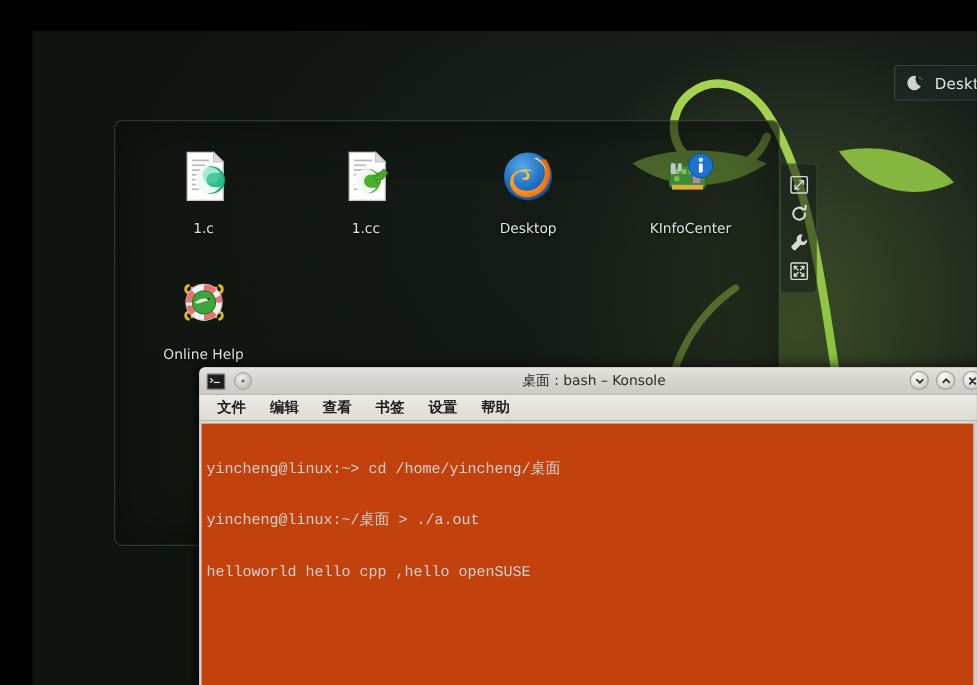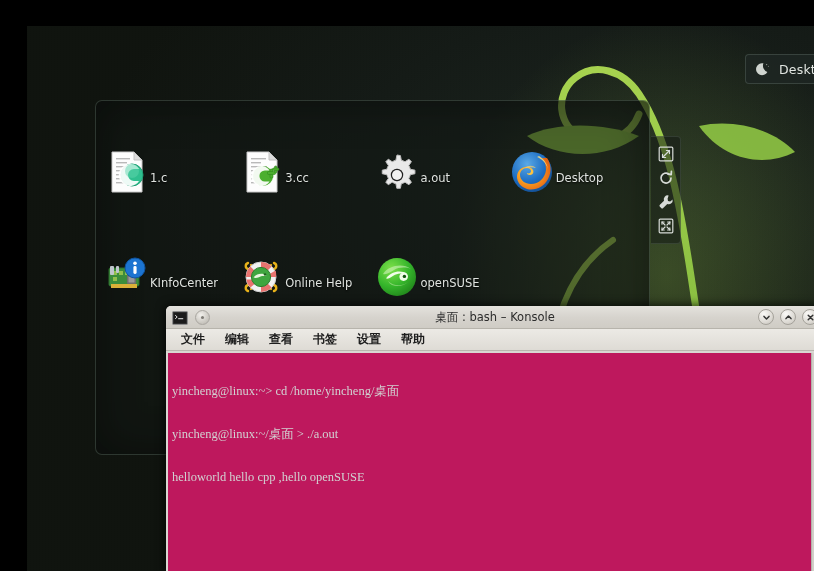--- a/index.html
+++ b/index.html
@@ -62,21 +62,21 @@
     z-index: 20;
   }
   #icon-grid {
     position: absolute; left: 0; top: 14px; right: 0;
     display: grid;
     grid-template-columns: repeat(4, 1fr);
     grid-auto-rows: 105px;
     padding: 0 6px;
   }
   .dicon {
-    display: flex; flex-direction: row; align-items: center; justify-content: flex-start;
+    display: flex; flex-direction: column; align-items: center; justify-content: flex-start;
     padding-top: 8px;
     cursor: default;
   }
   .dicon .glyph {
     width: 48px; height: 48px; position: relative;
     display: flex; align-items: center; justify-content: center;
   }
   .dicon .glyph svg { display: block; }
   .dicon .cap {
     margin-top: 12px;
@@ -158,23 +158,23 @@
   }
   .mitem {
     font-size: 12px; color: #1d1d1d;
     padding: 2px 9px; border-radius: 2px; cursor: default;
     font-family: "DejaVu Sans", "Liberation Sans", sans-serif;
   }
 
   #term-area { flex: 1 1 auto; display: flex; background: #d9d7d2; padding: 2px 0 0 0; min-height: 0; }
   #term {
     flex: 1 1 auto;
-    background: #be185d;
+    background: #c2410c;
     color: #d2d2d2;
-    font-family: Liberation Serif, serif;
+    font-family: Liberation Mono, monospace;
     font-size: 12.5px;
     line-height: 14.2px;
     padding: 3px 0 0 4px;
     overflow: hidden;
     white-space: pre;
     margin-left: 2px;
   }
   #term .line { height: 14.2px; }
   #scroll {
     flex: 0 0 13px; width: 13px;
@@ -282,43 +282,23 @@
               <g fill="#4caf2f" stroke="#2f8a1c" stroke-width=".6">
                 <rect x="32" y="20" width="3" height="9" rx="1"></rect>
                 <rect x="29.5" y="22.5" width="8" height="3" rx="1"></rect>
               </g>
               <g fill="#4caf2f" stroke="#2f8a1c" stroke-width=".6">
                 <rect x="36.5" y="17" width="2.4" height="7" rx="1"></rect>
                 <rect x="34.5" y="19" width="6.4" height="2.4" rx="1"></rect>
               </g>
             </svg>
           </div>
-          <div class="cap">3.cc</div>
-        </div>
-
-        <div class="dicon">
-          <div class="glyph">
-            <svg width="46" height="46" viewBox="0 0 46 46">
-              <g fill="#e9e9e9" stroke="#bdbdbd" stroke-width="1">
-                <path d="M23 3
-                  l3.4 .6 .9 4.6 a15 15 0 0 1 3.7 1.55 l3.9-2.6 2.5 2.5 -2.6 3.9
-                  a15 15 0 0 1 1.55 3.7 l4.6 .9 0 3.6 -4.6 .9 a15 15 0 0 1 -1.55 3.7
-                  l2.6 3.9 -2.5 2.5 -3.9-2.6 a15 15 0 0 1 -3.7 1.55 l-.9 4.6 -3.6 0
-                  -.9-4.6 a15 15 0 0 1 -3.7-1.55 l-3.9 2.6 -2.5-2.5 2.6-3.9
-                  a15 15 0 0 1 -1.55-3.7 l-4.6-.9 0-3.6 4.6-.9
-                  a15 15 0 0 1 1.55-3.7 l-2.6-3.9 2.5-2.5 3.9 2.6
-                  a15 15 0 0 1 3.7-1.55 l.9-4.6 Z" transform="translate(0,3)"></path>
-              </g>
-              <circle cx="23" cy="26" r="6.4" fill="#2b2b2b" opacity=".12"></circle>
-              <circle cx="23" cy="26" r="6.2" fill="#1f1f1f"></circle>
-              <circle cx="23" cy="26" r="5.0" fill="#f2f2f2"></circle>
-            </svg>
-          </div>
-          <div class="cap">a.out</div>
-        </div>
+          <div class="cap">1.cc</div>
+        </div>
+
 
         <div class="dicon">
           <div class="glyph">
             <svg width="46" height="46" viewBox="0 0 46 46">
               <defs>
                 <radialGradient id="ffb" cx=".38" cy=".3" r=".8">
                   <stop offset="0" stop-color="#5aa9e6"></stop>
                   <stop offset=".55" stop-color="#1f6fc4"></stop>
                   <stop offset="1" stop-color="#114a8c"></stop>
                 </radialGradient>
@@ -386,40 +366,20 @@
               <path d="M33.6 33.6 A15 15 0 0 1 23 38 l0-7 a8 8 0 0 0 5.6-2.4 Z" fill="#e8736f"></path>
               <circle cx="23" cy="23" r="9.6" fill="#3fa63f"></circle>
               <circle cx="23" cy="23" r="9.6" fill="none" stroke="#2d7d2d"></circle>
               <path d="M15.5 23.5 c3-4 9-5 13-2 -2 .6 -4 .2 -6 1 -2 .8 -4 2 -7 1 z" fill="#eaf7e0"></path>
               <circle cx="27" cy="20.4" r="1.2" fill="#1f5e1f"></circle>
             </svg>
           </div>
           <div class="cap">Online Help</div>
         </div>
 
-        <div class="dicon">
-          <div class="glyph">
-            <svg width="46" height="46" viewBox="0 0 46 46">
-              <defs>
-                <radialGradient id="sg" cx=".35" cy=".28" r=".85">
-                  <stop offset="0" stop-color="#7ee04a"></stop>
-                  <stop offset=".55" stop-color="#35b52b"></stop>
-                  <stop offset="1" stop-color="#1d7d18"></stop>
-                </radialGradient>
-              </defs>
-              <circle cx="23" cy="23" r="19" fill="url(#sg)"></circle>
-              <path d="M9 20 c6-9 20-11 28-5 -5-2 -12-2 -17 1 -4 2 -7 5 -11 4 z" fill="#d9f5c6" opacity=".55"></path>
-              <path d="M12 24.5 c5-7 15-9 21-4.5 -3.5-1 -8.5-.8 -12 .8 -3.5 1.6 -5.5 4.5 -9 3.7 z" fill="#f0fde8"></path>
-              <path d="M30 18.5 c2.4 0 4 1.8 4 4 0 2.6 -2 4.4 -4.4 4.4 -2.6 0 -4.2-2 -4.2-4.2 0-2.4 2-4.2 4.6-4.2 z" fill="#f0fde8"></path>
-              <circle cx="30.4" cy="22.4" r="1.7" fill="#11520e"></circle>
-              <path d="M14 27 c5 5 14 6 20 1 -4 4 -11 5 -16 3 -1.6-.7 -2.8-2 -4-4 z" fill="#cdf0b4" opacity=".5"></path>
-            </svg>
-          </div>
-          <div class="cap">openSUSE</div>
-        </div>
 
       </div>
     </div>
 
     <div id="applet-handle">
       <div class="hbtn">
         <svg width="16" height="16" viewBox="0 0 16 16" fill="none" stroke="#d7dbd7" stroke-width="1.2">
           <rect x="1.2" y="1.2" width="13.6" height="13.6" rx="1"></rect>
           <path d="M11.5 4.5 L5 11" stroke-linecap="round"></path>
           <path d="M8.4 4.5 H11.5 V7.6" stroke-linecap="round" stroke-linejoin="round"></path>

